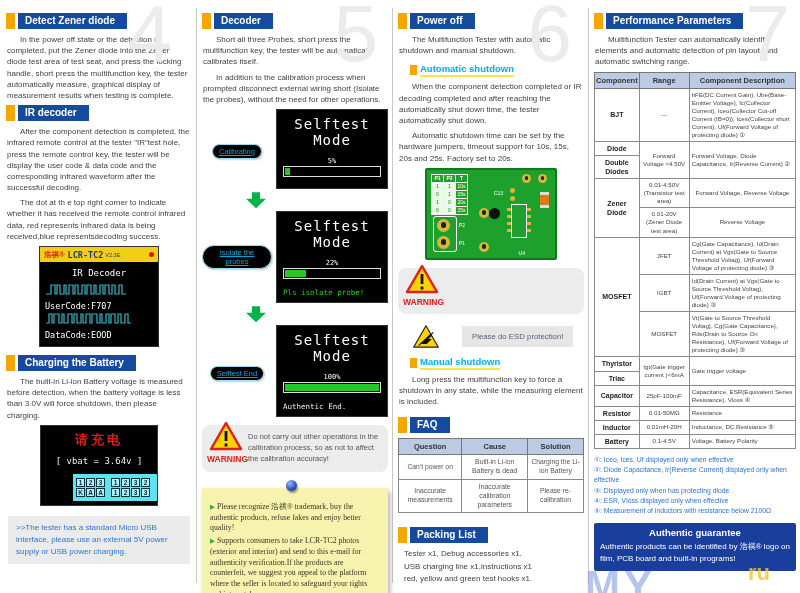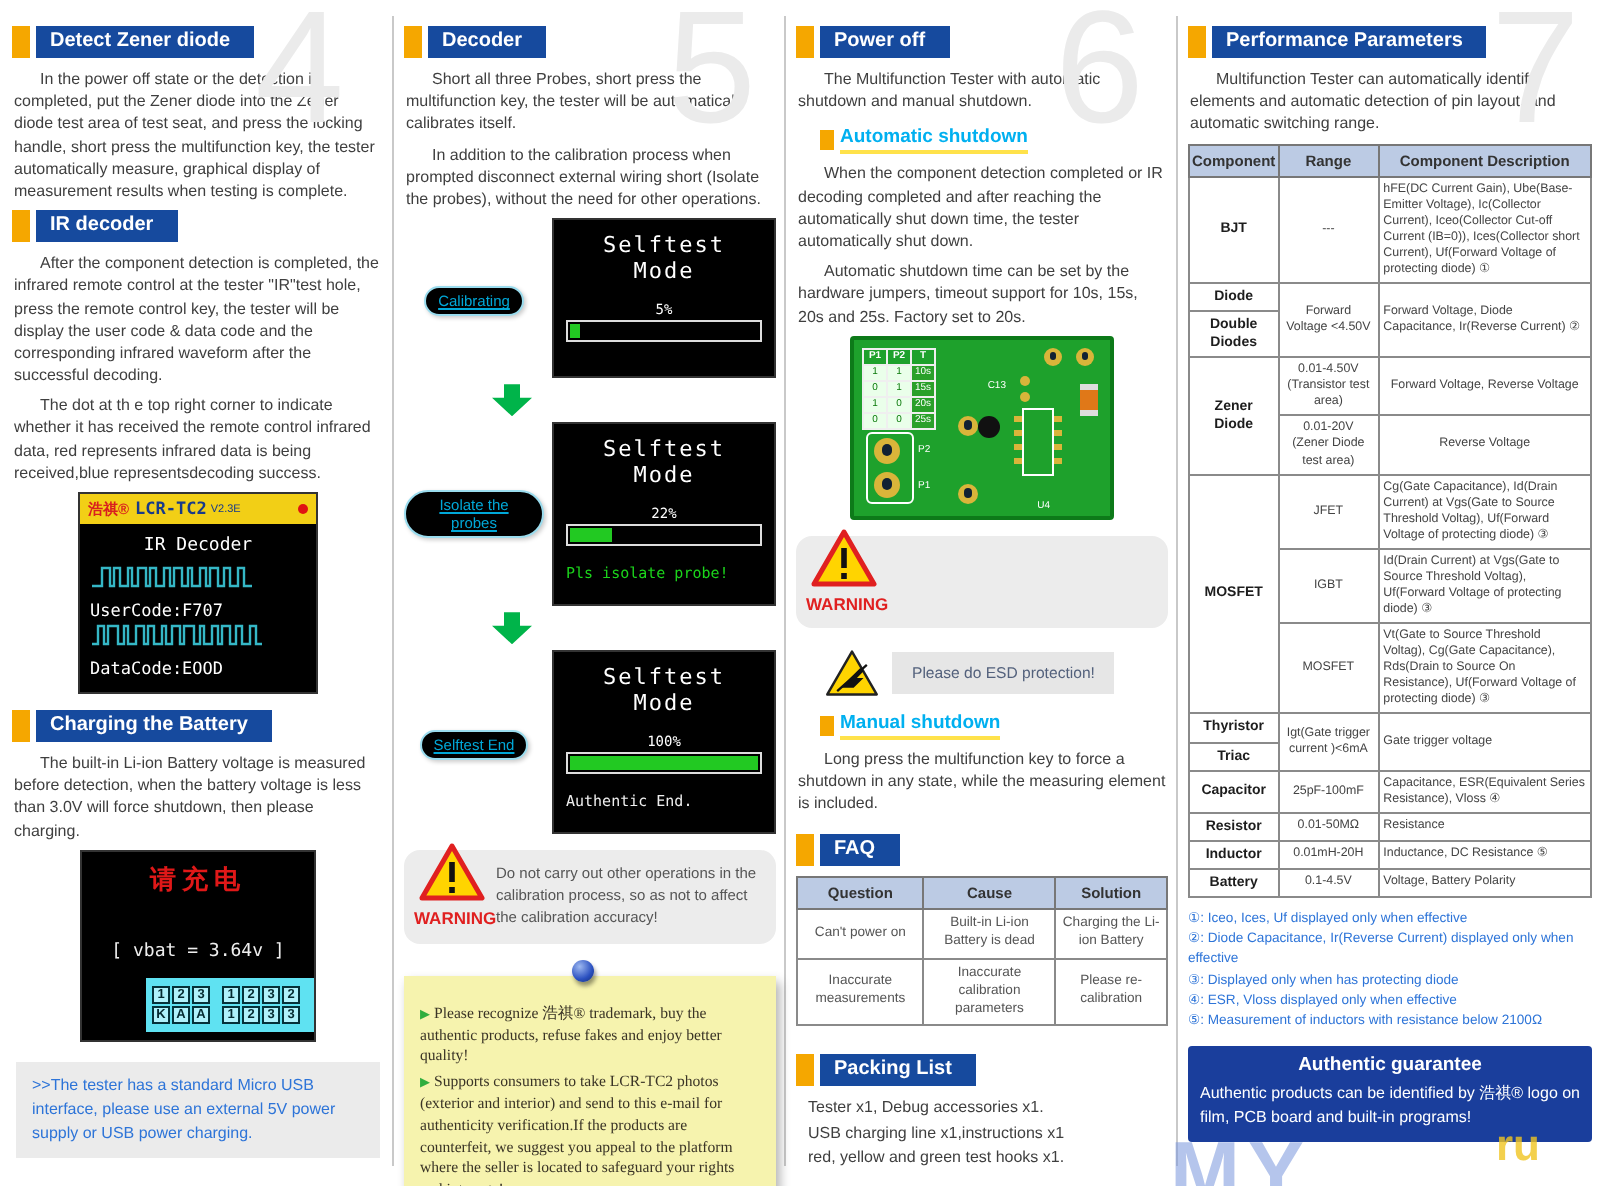--- a/index.html
+++ b/index.html
@@ -33,49 +33,49 @@
   .irscr .brand { color:#d91f1f; font-size:7.5px; font-weight:bold; }
   .irscr .model { color:#173a8a; font-size:8.5px; font-weight:bold; margin-left:3px; }
   .irscr .ver { color:#173a8a; font-size:5.5px; margin-left:2px; }
   .irscr .dot { width:5px; height:5px; border-radius:50%; background:#e01212; margin-left:auto; }
   .irscr .bd { padding:4px 5px 6px; }
   .irscr .t1 { color:#fff; font-size:9px; text-align:center; margin:2px 0 4px; }
   .irscr .code { color:#fff; font-size:8.5px; margin-top:1px; }
 
   .batscr { width:118px; margin:4px auto 8px; background:#000; border:1px solid #333; padding:5px 4px 4px; }
   .batscr .cn { color:#e01818; font-size:13px; font-weight:bold; text-align:center; letter-spacing:3px; }
-  .batscr .vbat { color:#eee; font-size:9px; text-align:center; margin:22px 0 8px; }
+  .batscr .vbat { color:#eee; font-size:9px; text-align:center; margin:7px 0 8px; }
   .pinpanel { margin-left:28px; background:#5fe2f2; padding:3px 3px; width:84px; }
   .pinrow { display:flex; margin:1px 0; }
   .pinbox { width:9px; height:9px; border:1px solid #05323a; background:#aff2fb; color:#052a30;
             font-size:6.5px; font-weight:bold; line-height:8px; text-align:center; margin-right:1px; }
   .pingap { width:5px; }
 
   .lcd { width:112px; background:#000; border:1px solid #333; padding:6px 6px 5px; min-height:80px; }
   .lcd.tall { min-height:92px; }
-  .lcd .t { color:#fff; font-size:11px; text-align:center; letter-spacing:1px; }
+  .lcd .t { color:#fff; font-size:14px; text-align:center; letter-spacing:1px; }
   .lcd .pct { color:#fff; font-size:7px; text-align:center; margin:9px 0 1px; }
   .pbar { height:11px; border:1px solid #ddd; padding:1px; }
   .pfill { height:100%; background:#22c922; }
   .lcd .ngreen { color:#1bd41b; font-size:7.5px; margin-top:9px; }
   .lcd .nwhite { color:#eee; font-size:7.5px; margin-top:9px; }
 
   .st-row { display:flex; align-items:center; margin:3px 0; }
   .st-label { flex:1; text-align:center; padding-right:4px; }
   .oval { display:inline-block; border:1px solid #9adcee; border-radius:12px; padding:2px 6px;
           color:#00a8d8; font-size:7.5px; background:#000000; box-shadow:1px 1px 2px #ccc;text-decoration:underline; }
   .dn-arrow { width:20px; height:16px; background:#00b44a; margin:2px 0 2px 44px;
               clip-path:polygon(30% 0,70% 0,70% 42%,100% 42%,50% 100%,0 42%,30% 42%); }
 
   .warnbox { position:relative; background:#ececec; border-radius:8px; margin-top:8px;
              padding:7px 6px 7px 46px; font-size:7.5px; color:#555; line-height:1.45; min-height:46px; }
   .warn-ico { position:absolute; left:5px; top:-4px; width:36px; text-align:right; }
   .warn-word { color:#e02020; font-weight:bold; font-size:8.5px; margin-top:-2px; }
 
-  .esd-row { display:flex; align-items:center; margin:10px 0 4px 14px; }
+  .esd-row { display:flex; align-items:center; margin:10px 0 4px 14px;gap:16px; }
   .esd-box { background:#e6e6e6; padding:6px 10px; font-size:7.8px; color:#53617c; margin-left:6px; }
 
   .usbnote { margin:10px 2px 0; background:#ebebeb; color:#2d74d8; font-size:8px;
              line-height:1.5; padding:6px 8px; }
 
   
   .sticky { position:relative; margin-top:16px; background:#f6f3ae; padding:12px 8px 6px;
             box-shadow:2px 3px 5px rgba(0,0,0,.3); font-family:"Liberation Serif", serif; }
   .sticky:after { content:""; position:absolute; right:0; bottom:0; border-style:solid;
                   border-width:0 0 16px 16px; border-color:transparent transparent #fff #e4dd8a; }

